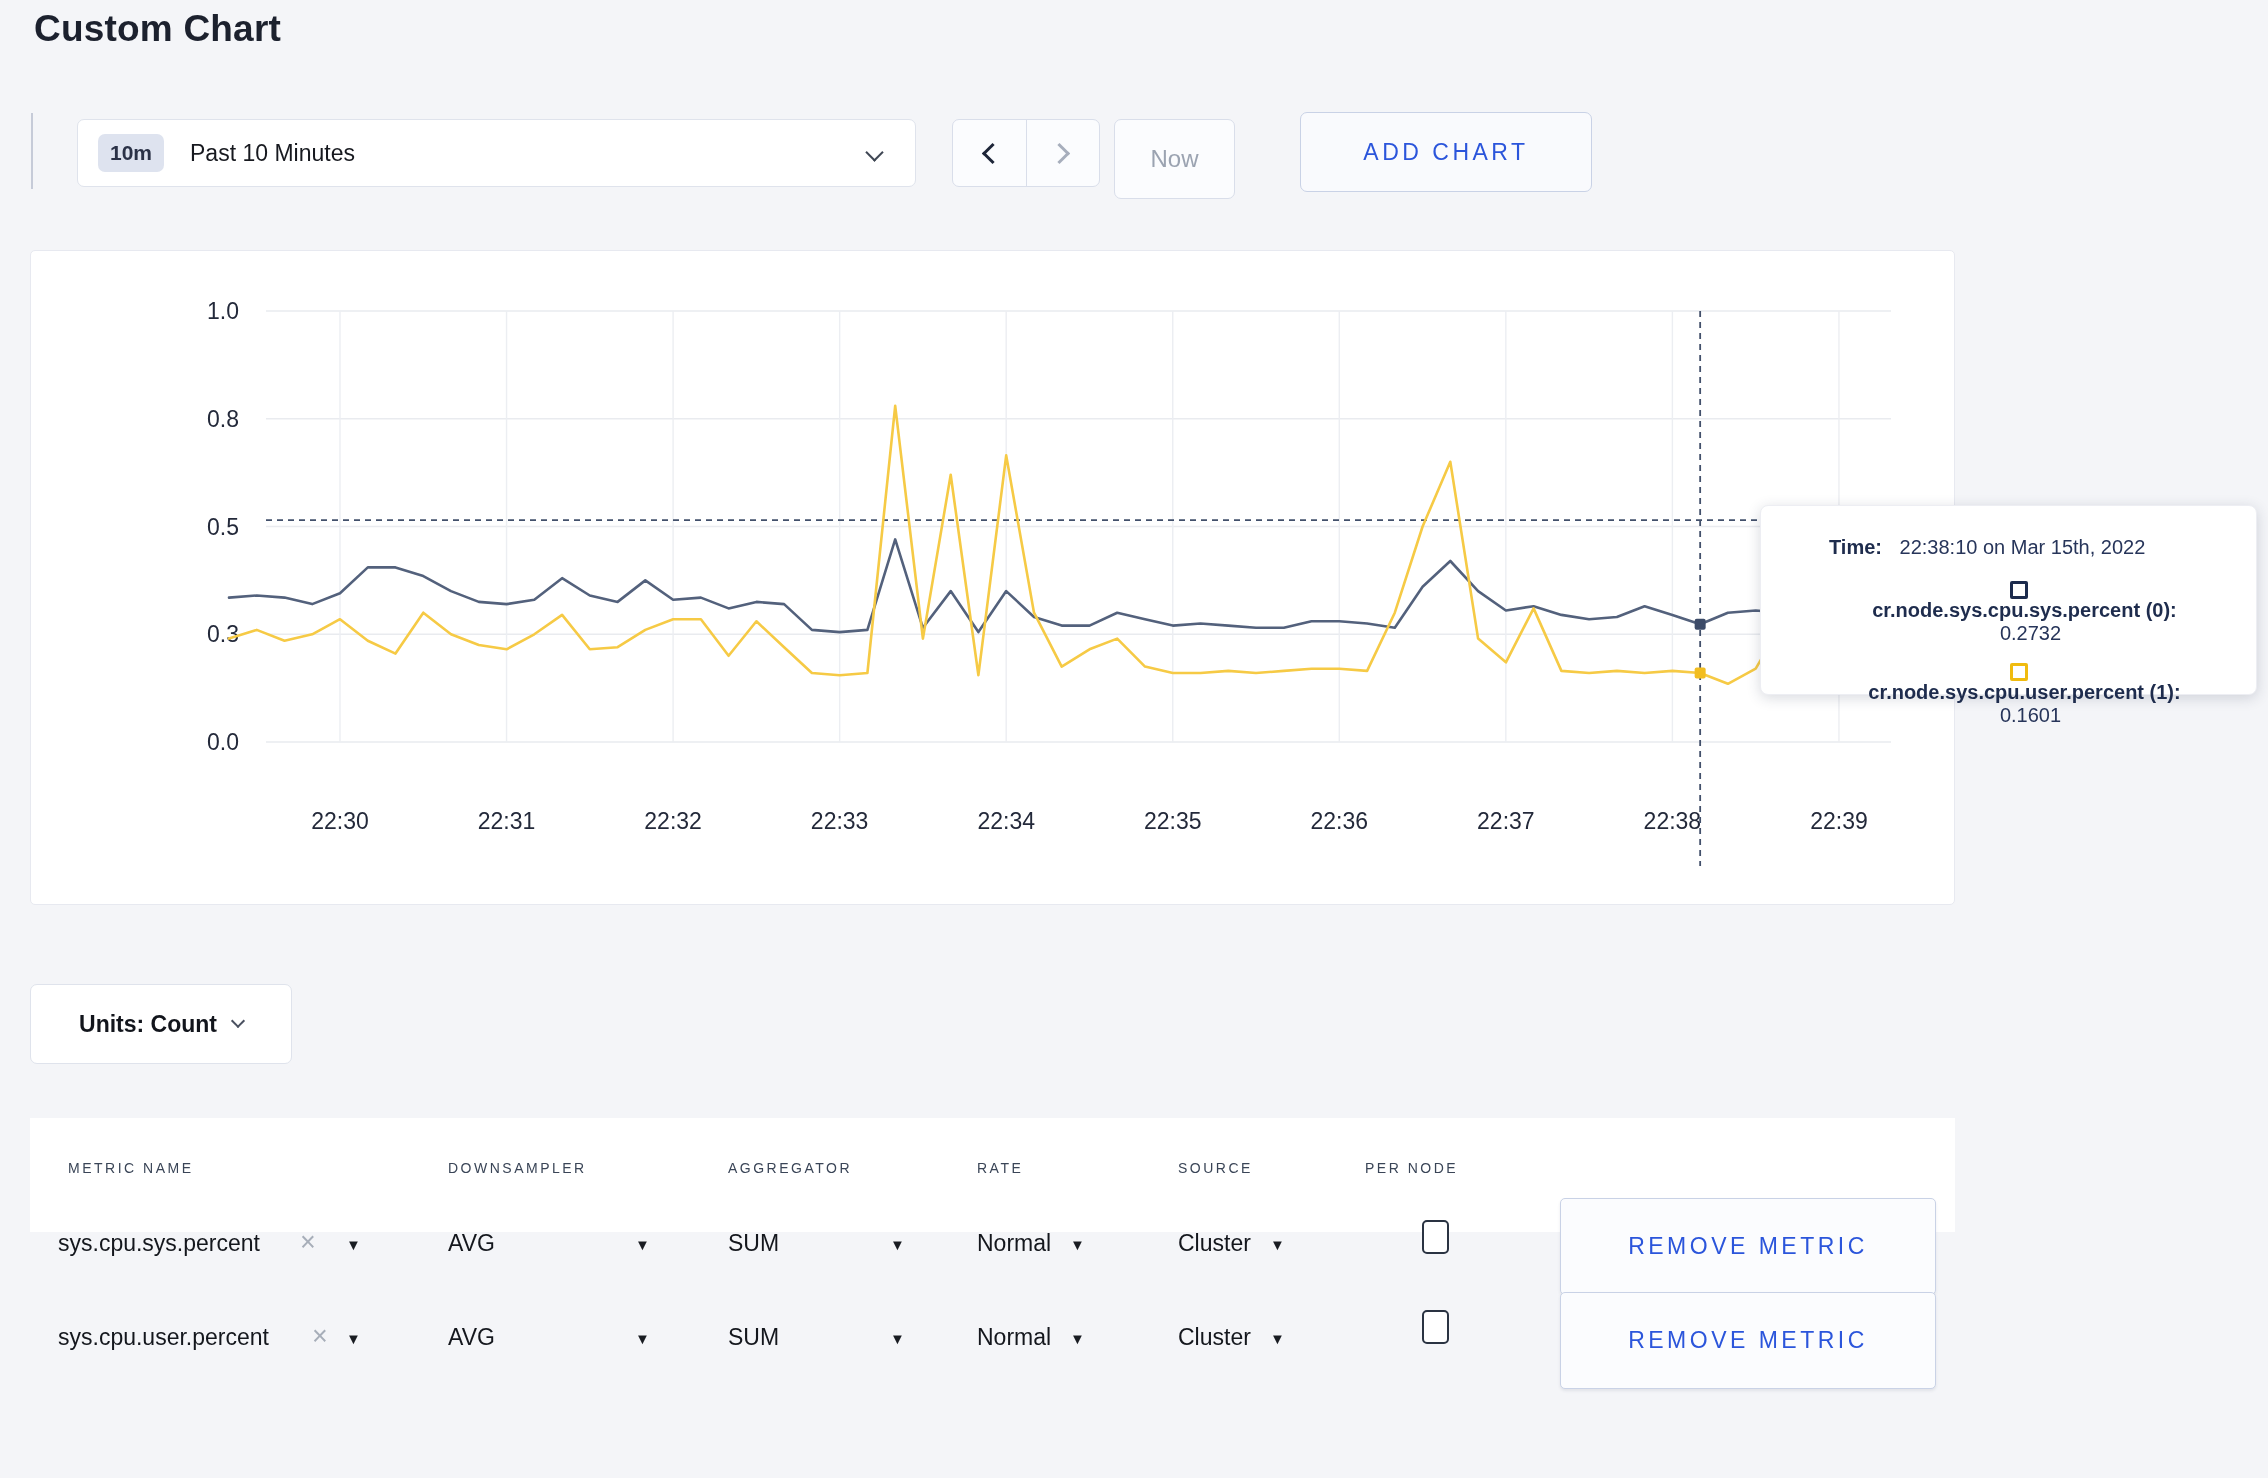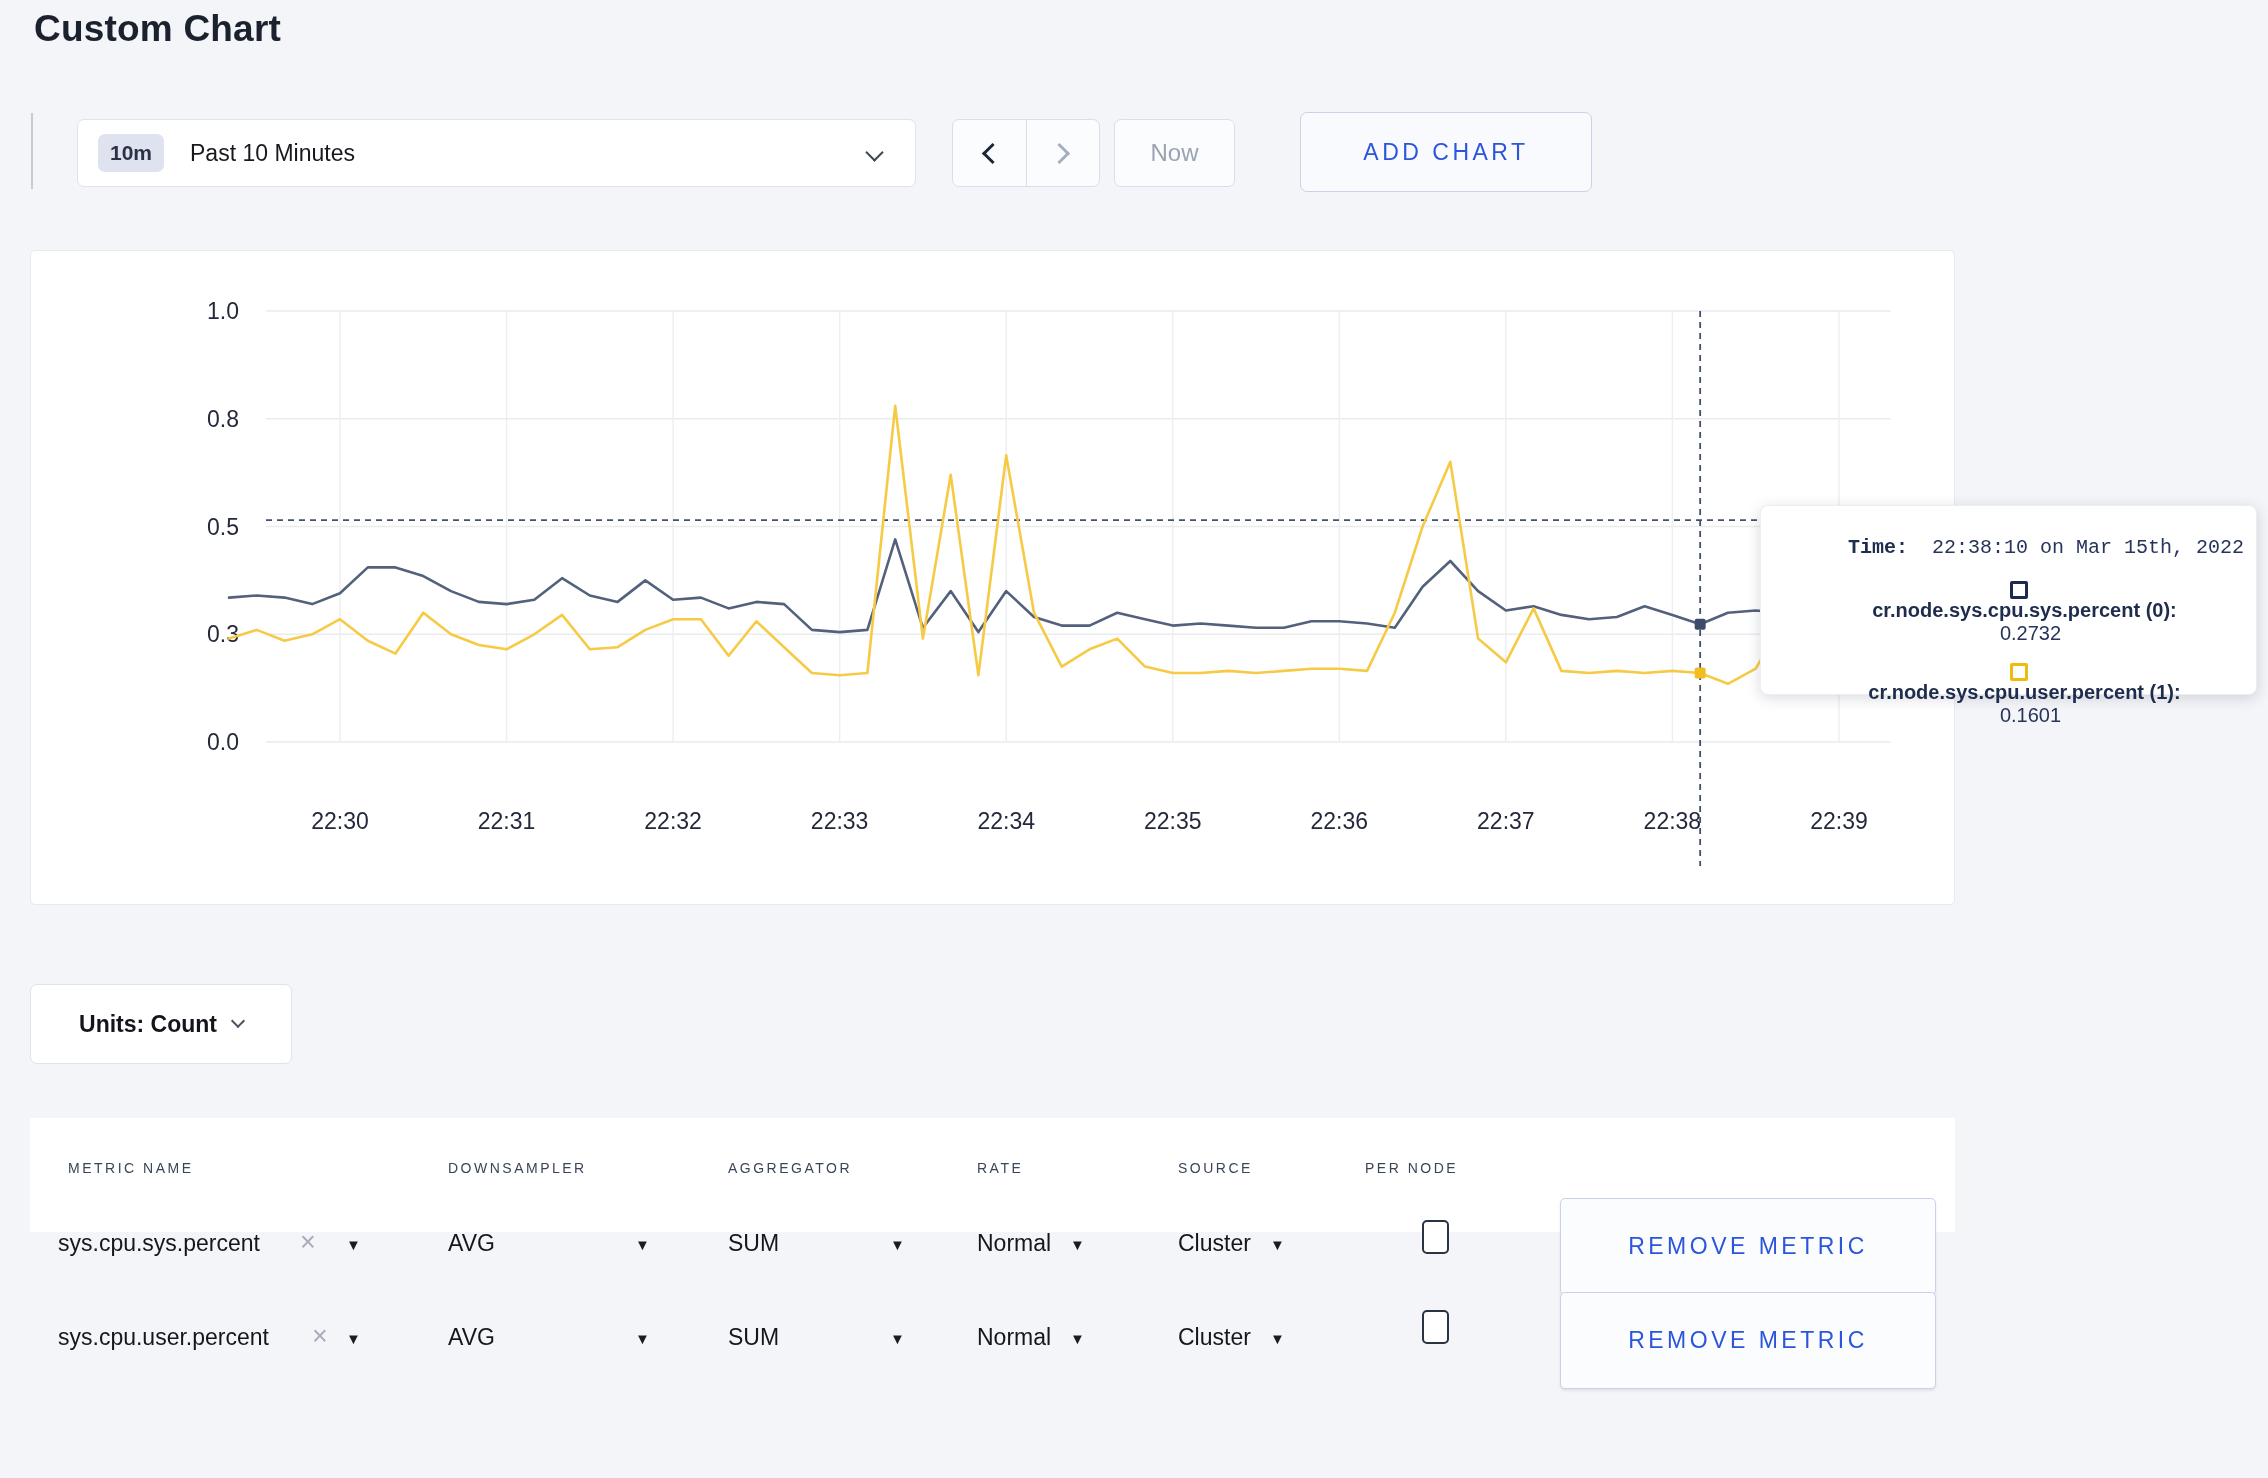--- a/index.html
+++ b/index.html
@@ -32,21 +32,21 @@
   .time-selector .chev-down { position:absolute; right:34px; top:32px; }
   .nav-group {
     position:absolute; left:952px; top:119px; width:148px; height:68px;
     background:#fbfcfe; border:1px solid #d9deea; border-radius:7px; display:flex;
   }
   .nav-cell { flex:1; display:flex; align-items:center; justify-content:center; cursor:pointer; }
   .nav-cell + .nav-cell { border-left:1px solid #d9deea; }
   .chev-left  { width:15px; height:15px; border-left:3.5px solid #1d2538; border-bottom:3.5px solid #1d2538; transform:rotate(45deg); margin-left:6px;}
   .chev-right { width:15px; height:15px; border-right:3px solid #a7aebc; border-top:3px solid #a7aebc; transform:rotate(45deg); margin-right:6px;}
   .now-btn {
-    position:absolute; left:1114px; top:119px; width:121px; height:68px;
+    position:absolute; left:1114px; top:119px; width:121px; height:80px;
     background:#fbfcfe; border:1px solid #d9deea; border-radius:7px;
     font-size:24px; color:#9ba3b1; display:flex; align-items:center; justify-content:center;
   }
   .btn-blue {
     background:#f9fafd; border:1px solid #c9d2e6; border-radius:7px;
     color:#2b55db; font-size:23px; letter-spacing:3.5px; font-weight:500;
     display:flex; align-items:center; justify-content:center; cursor:pointer;
   }
   .add-chart-btn { position:absolute; left:1300px; top:112px; width:292px; height:80px; }
   
@@ -54,21 +54,21 @@
     position:absolute; left:30px; top:250px; width:1925px; height:655px;
     background:#fff; border:1px solid #e7e9f0; border-radius:5px;
   }
   .chart-card svg { position:absolute; left:0; top:0; }
   .chart-tooltip {
     position:absolute; left:1760px; top:505px; width:497px; height:190px;
     background:#fff; border:1px solid #edeef3; border-radius:8px;
     box-shadow:0 3px 14px rgba(40,50,80,.18); z-index:5;
     font-size:20px; color:#1e2c4d; padding:30px 0 0 32px;
   }
-  .tt-time-row { margin-left:55px; margin-bottom:22px;font-family:Liberation Mono, monospace; }
+  .tt-time-row { margin-left:36px; margin-bottom:22px; }
   .tt-label { font-weight:700; color:#1e2c4d; }
   .tt-value { margin-left:12px; color:#27355a; }
   .tt-metric-row { display:flex; align-items:center; margin-bottom:18px;flex-direction:column; }
   .tt-swatch { width:18px; height:18px; border-radius:2px; border:3.5px solid #1c2b4d; margin-right:12px; flex:0 0 auto; }
   
   .units-select {
     position:absolute; left:30px; top:984px; width:262px; height:80px;
     background:#fff; border:1px solid #dfe3ec; border-radius:7px;
     display:flex; align-items:center; justify-content:center; gap:16px; cursor:pointer;
   }

